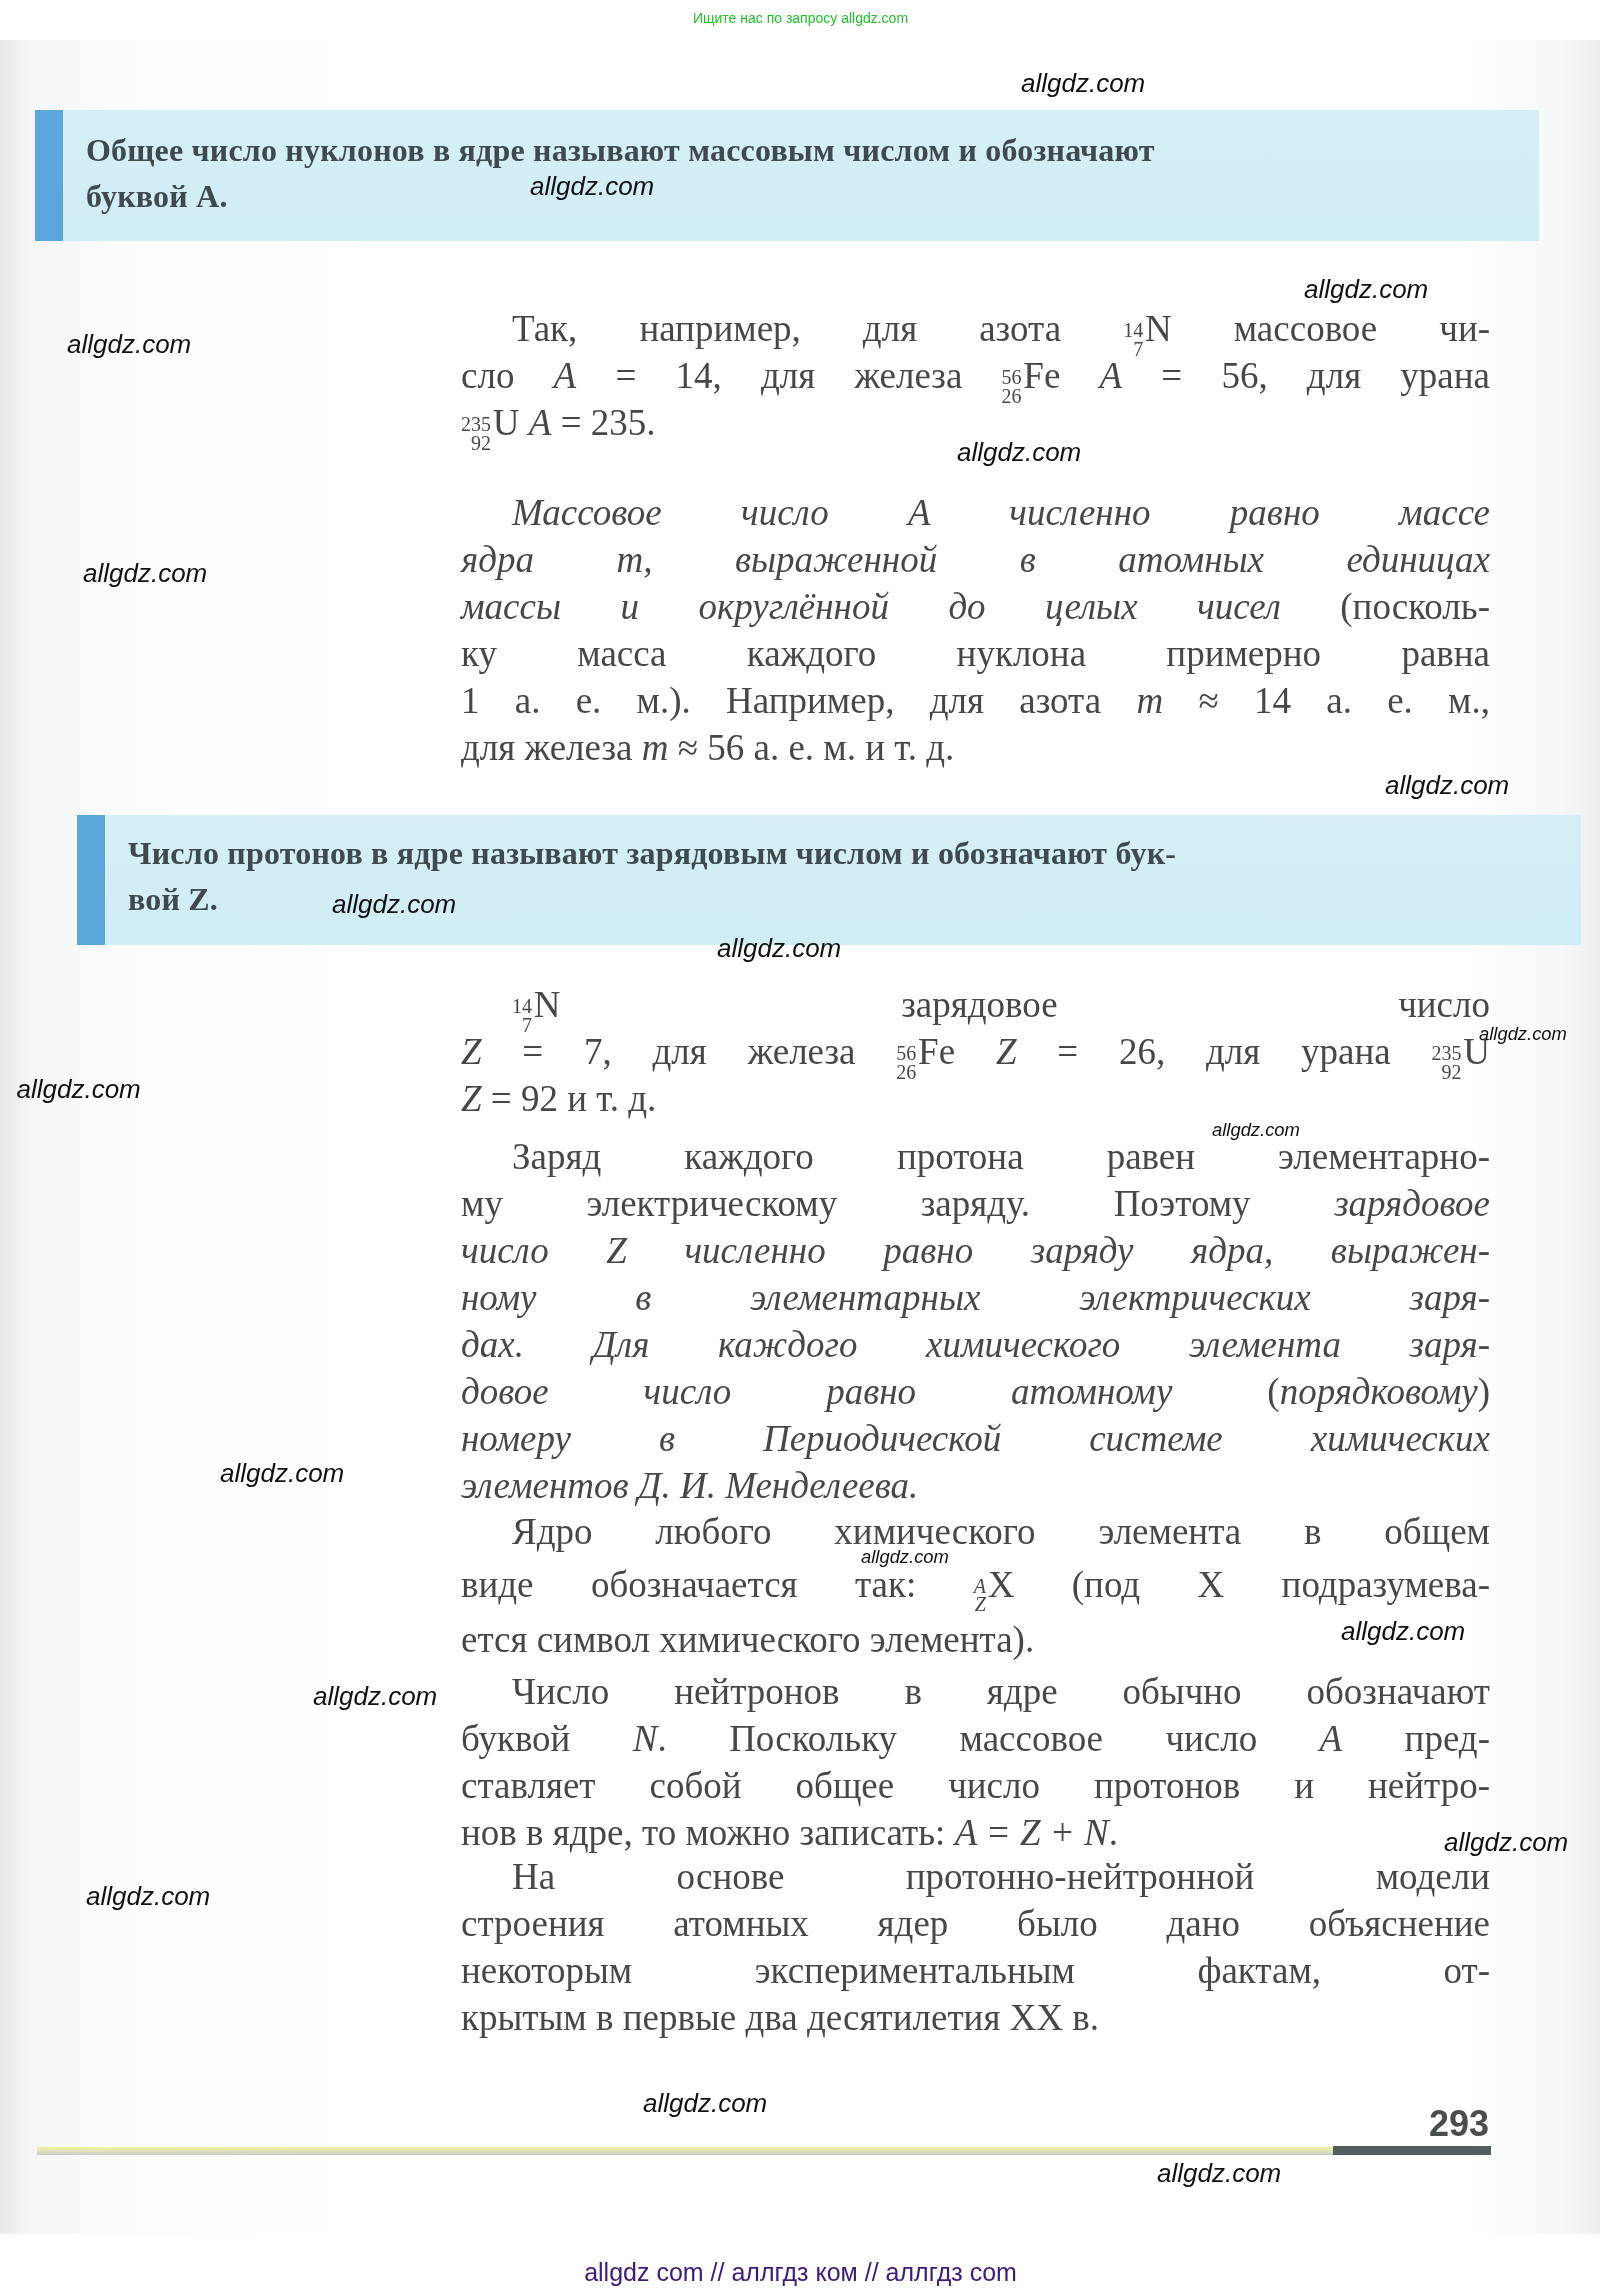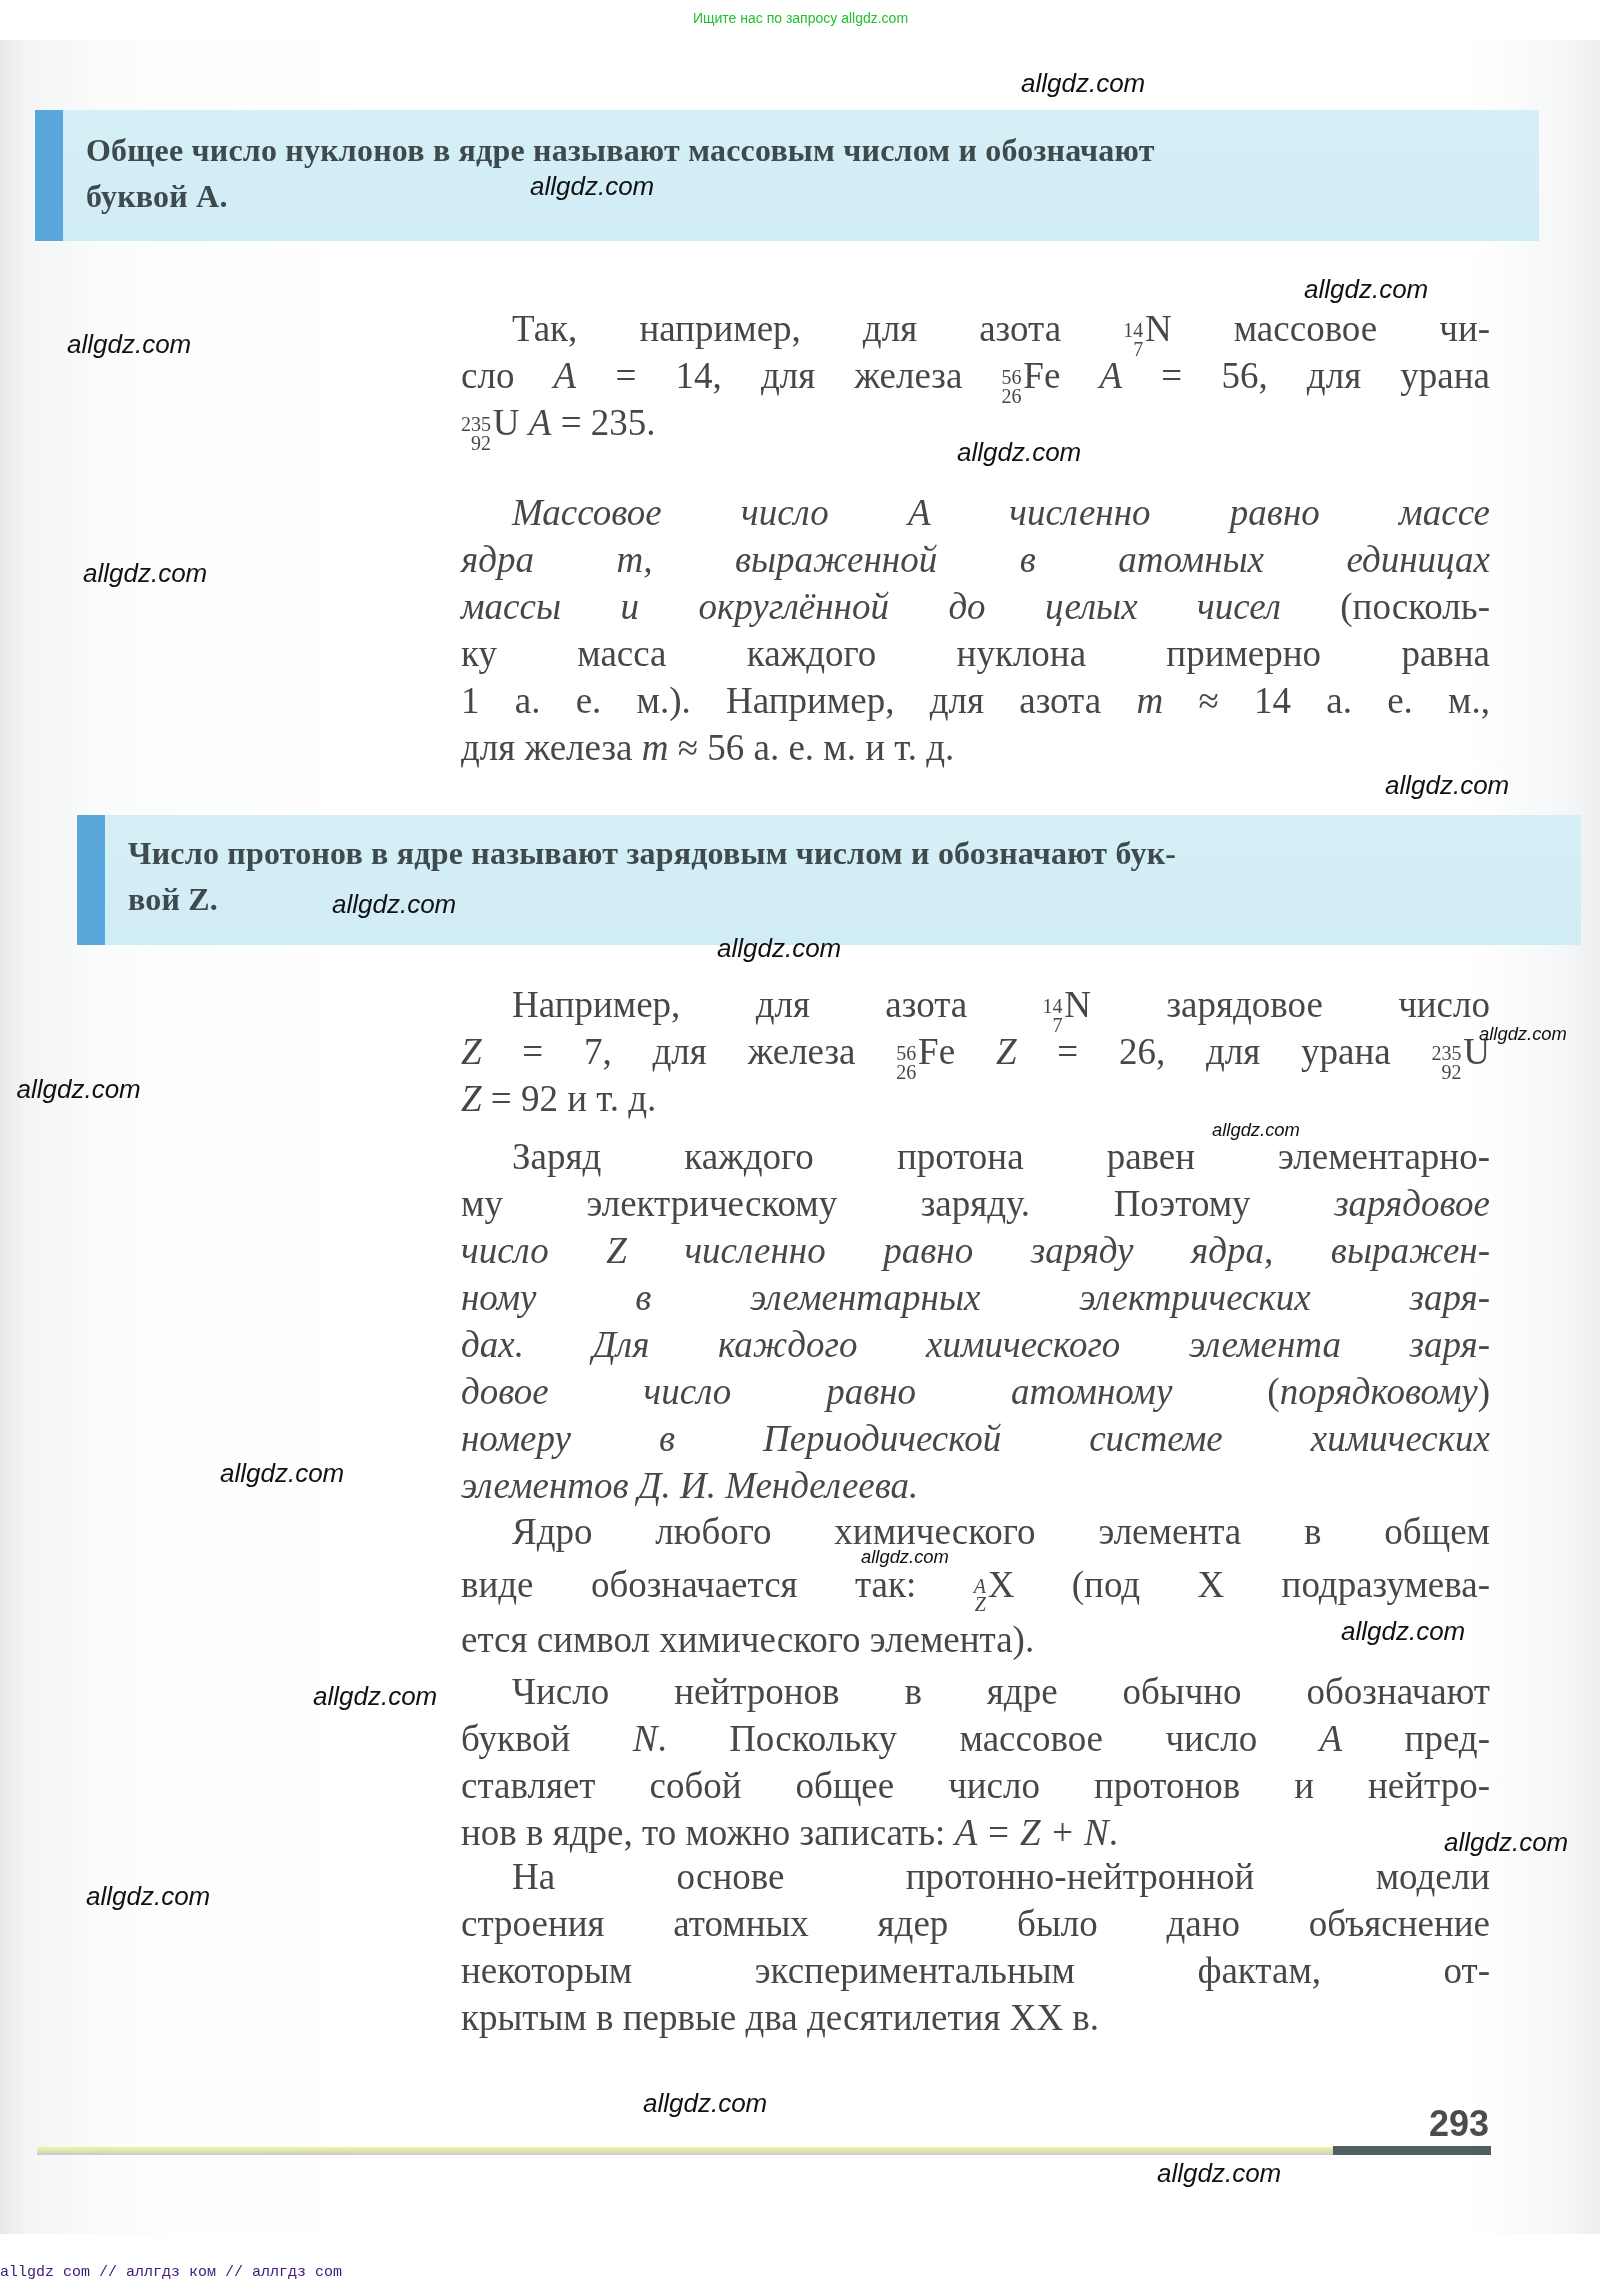--- a/index.html
+++ b/index.html
@@ -55,21 +55,21 @@
   }
   .ruler-light {
     position: absolute; left: 37px; top: 2147px; width: 1297px; height: 8.3px;
     background: linear-gradient(180deg, #f1f39a 0, #e3e6b8 40%, #c9cbc6 100%);
   }
   .ruler-dark {
     position: absolute; left: 1333px; top: 2146px; width: 158px; height: 9.2px; background: #4f5f5e;
   }
   .bottom-banner {
     position: absolute; left: 0; top: 2234px; width: 1601px; height: 58px; background: #ffffff;
-    text-align: left; font-family: Liberation Mono, monospace; font-size: 15px; line-height: 77px;
+    text-align: center; font-family: Liberation Sans, sans-serif; font-size: 25px; line-height: 77px;
   }
   .bottom-banner span { color: #3f1a7a; }
 </style>
 </head>
 <body>
 
 <div class="top-banner">
   <span>Ищите нас по запросу allgdz.com</span>
 </div>
 
@@ -115,21 +115,21 @@
 
 <div class="callout" style="top:815px;height:130px;margin-left:42px;">
   <div class="bar"></div>
   <div class="txt" style="top:14.7px;">
     <div>Число протонов в ядре называют зарядовым числом и обозначают бук-</div>
     <div>вой Z.</div>
   </div>
 </div>
 
 <div class="body-text" style="top:981px;">
-  <span class="line indent"><span>Например, для азота </span><span class="nuc"><span class="ss">
+  <span class="line indent"><span class="nuc"><span class="ss">
           <span>14</span>
           <span>7</span>
         </span><span>N</span></span><span> зарядовое число</span></span>
   <span class="line"><i class="it">Z</i><span> = 7, для железа </span><span class="nuc"><span class="ss">
           <span>56</span>
           <span>26</span>
         </span><span>Fe</span></span><span> </span><i class="it">Z</i><span> = 26, для урана </span><span class="nuc"><span class="ss">
           <span>235</span>
           <span>92</span>
         </span><span>U</span></span></span>

